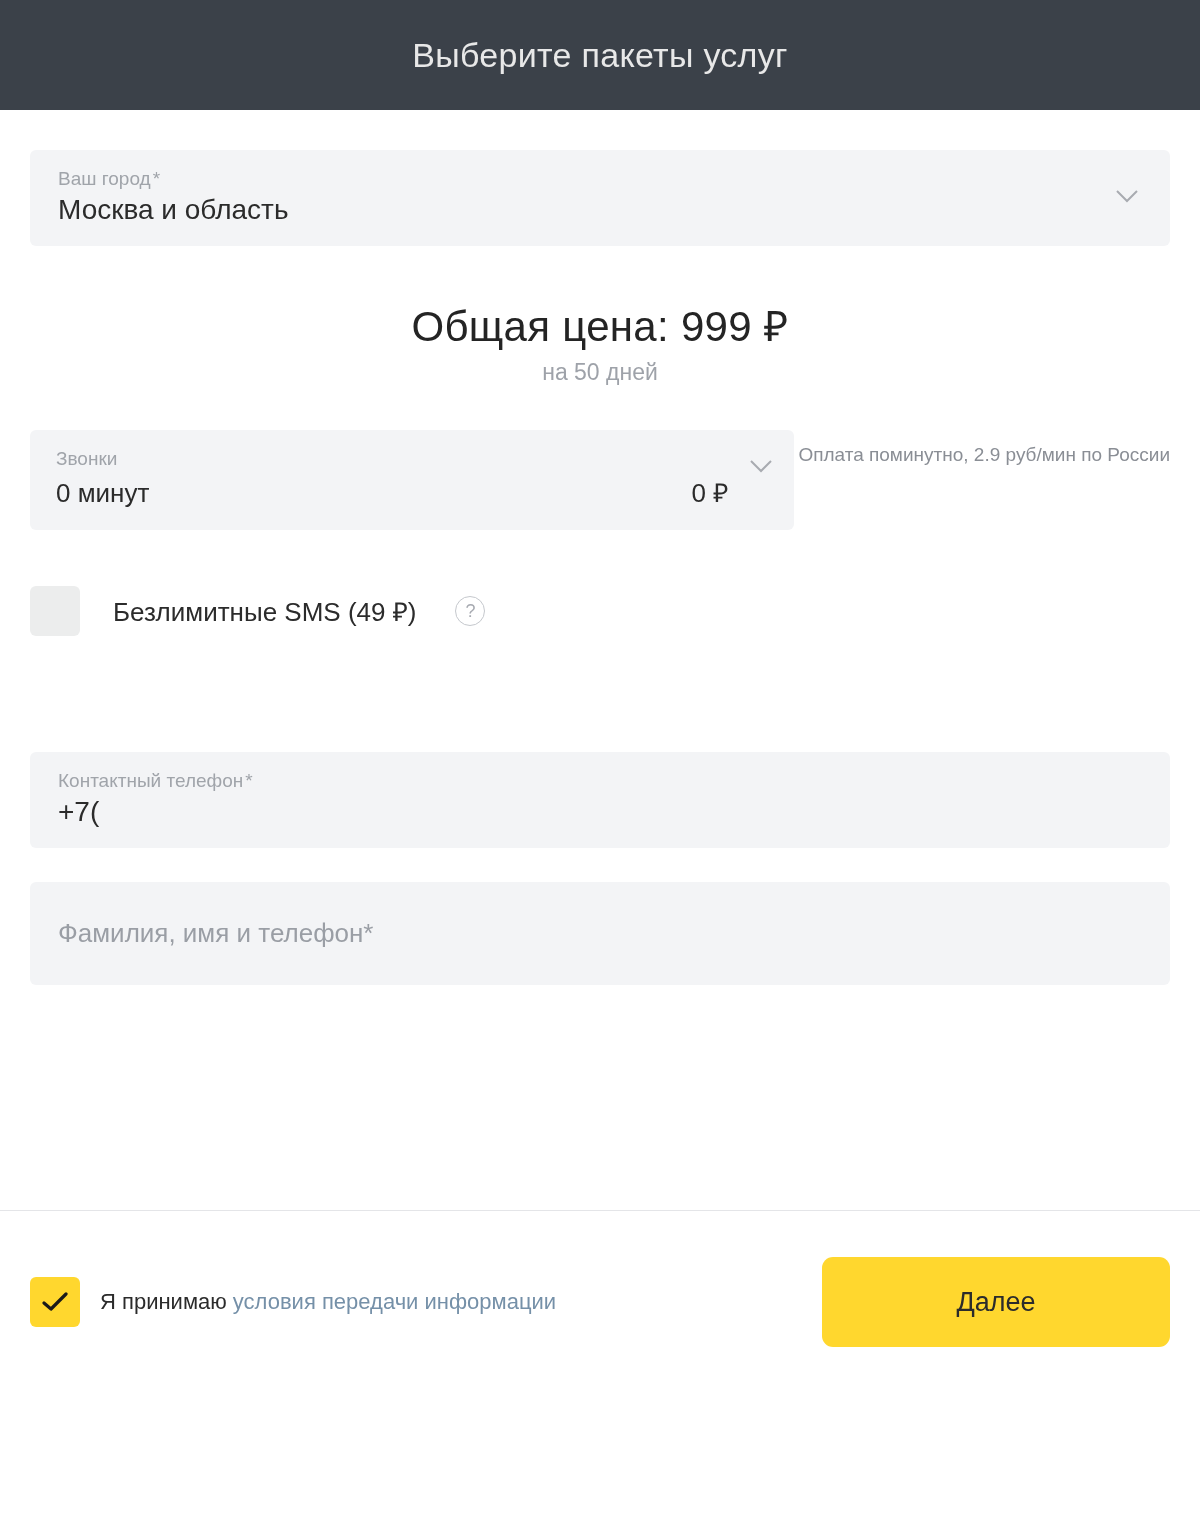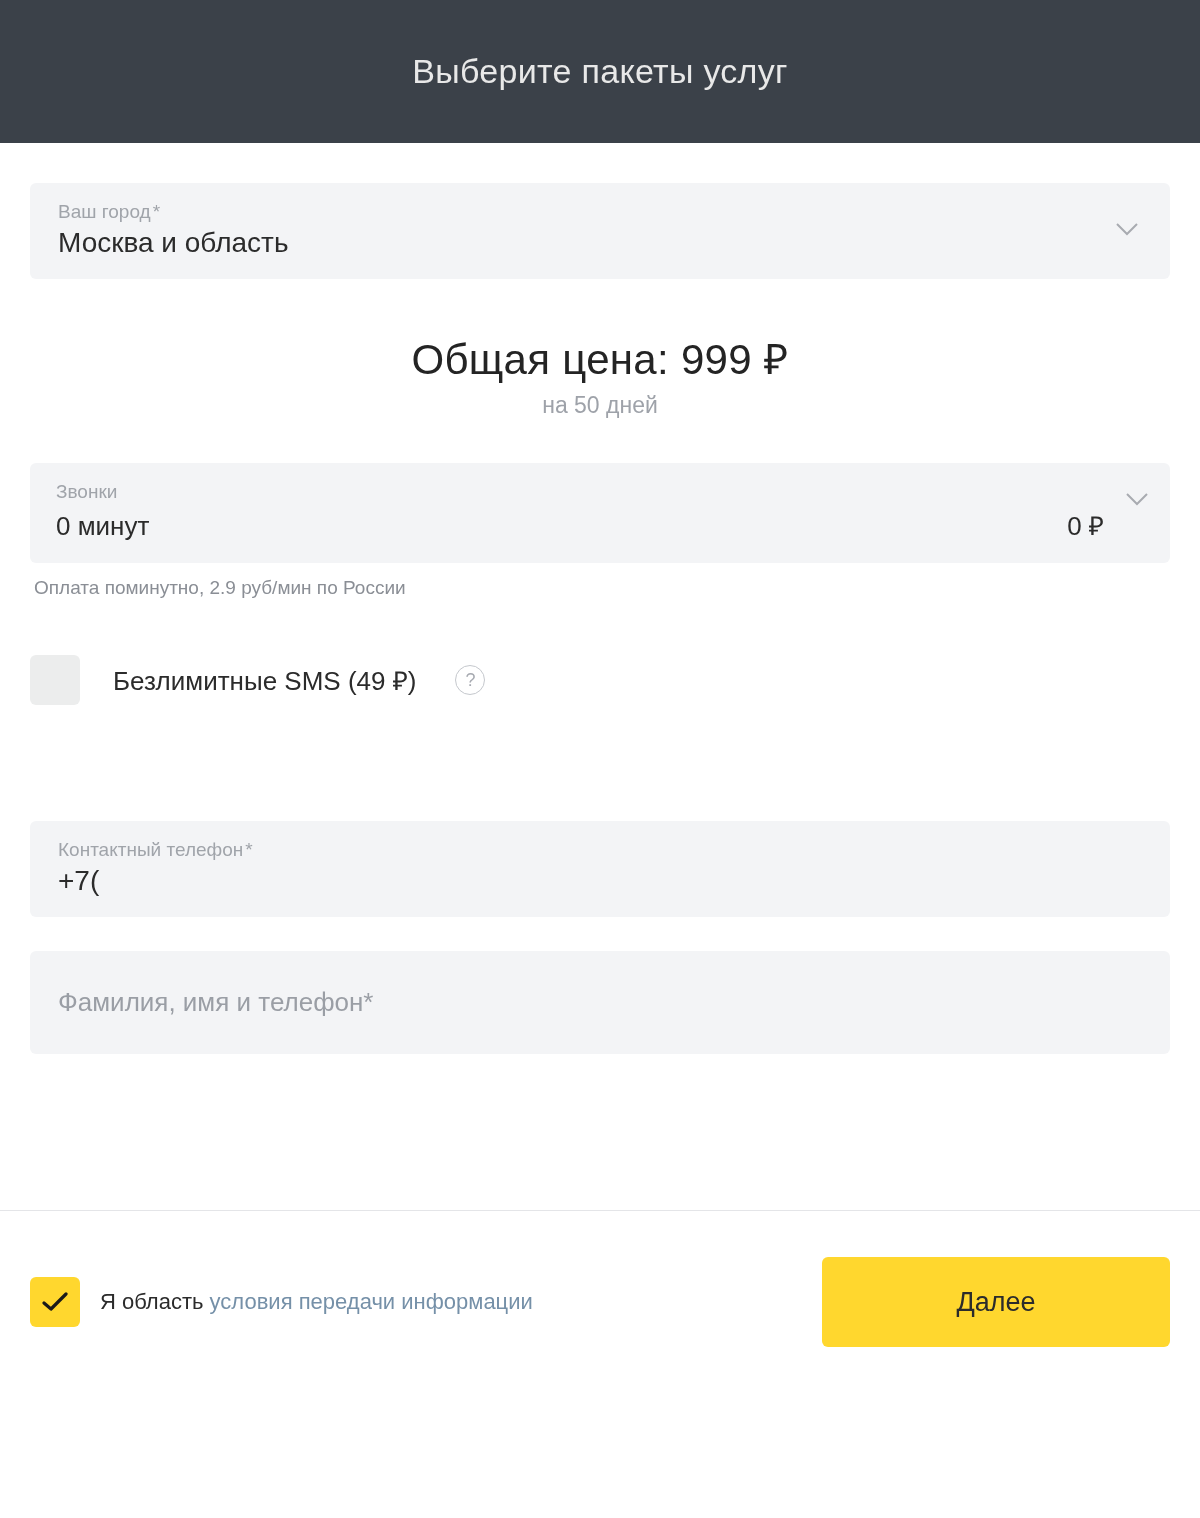--- a/index.html
+++ b/index.html
@@ -1,19 +1,19 @@
 <!DOCTYPE html>
 <html><head>
 <meta charset="utf-8">
 <style>
   * { box-sizing: border-box; margin: 0; padding: 0; }
   html, body { width: 1200px; height: 1518px; font-family: -apple-system, BlinkMacSystemFont, "Segoe UI", Arial, sans-serif; background: #fff; color: #333; }
   .header {
     background: #3b4149;
-    height: 143px;
+    height: 110px;
     display: flex;
     align-items: center;
     justify-content: center;
     color: #e8e8e8;
     font-size: 34px;
     font-weight: 300;
     letter-spacing: 0.3px;
   }
   .content {
     padding: 40px 30px 0 30px;
@@ -95,21 +95,21 @@
     color: #2b2b2b;
     white-space: nowrap;
   }
   .pkg .chevron { right: 22px; top: 38px; }
   .pkg-hint {
     font-size: 19px;
     color: #8a8e95;
     margin-top: 14px;
     padding-left: 4px;
   }
-  .packages-right { flex: 1; display: flex; flex-direction: column; }
+  .packages-right { flex: 1; display: flex; }
   .sms-row {
     display: flex;
     align-items: center;
     gap: 33px;
     margin-top: 56px;
   }
   .checkbox {
     width: 50px;
     height: 50px;
     background: #eceded;
@@ -158,21 +158,21 @@
   .consent-text {
     font-size: 22px;
     color: #2b2b2b;
   }
   .consent-link { color: #7590a8; }
   .next-btn {
     width: 348px;
     height: 90px;
     background: #ffd72e;
     border: none;
-    border-radius: 6px;
+    border-radius: 11px;
     font-size: 27px;
     color: #2b2b2b;
     cursor: pointer;
   }
   body { position: relative; }
 </style>
 </head>
 <body>
 
 <div class="header">
@@ -232,17 +232,17 @@
 </div>
 
 <div class="footer">
   <div class="consent">
     <div class="checkbox checked">
       <svg viewBox="0 0 26 20">
           <polyline points="2,11 9,17 24,2"></polyline>
         </svg>
     </div>
     <div class="consent-text">
-      <span>Я область </span><span class="consent-link">условия передачи информации</span>
+      <span>Я принимаю </span><span class="consent-link">условия передачи информации</span>
     </div>
   </div>
   <button class="next-btn">Далее</button>
 </div>
 
 </body></html>

